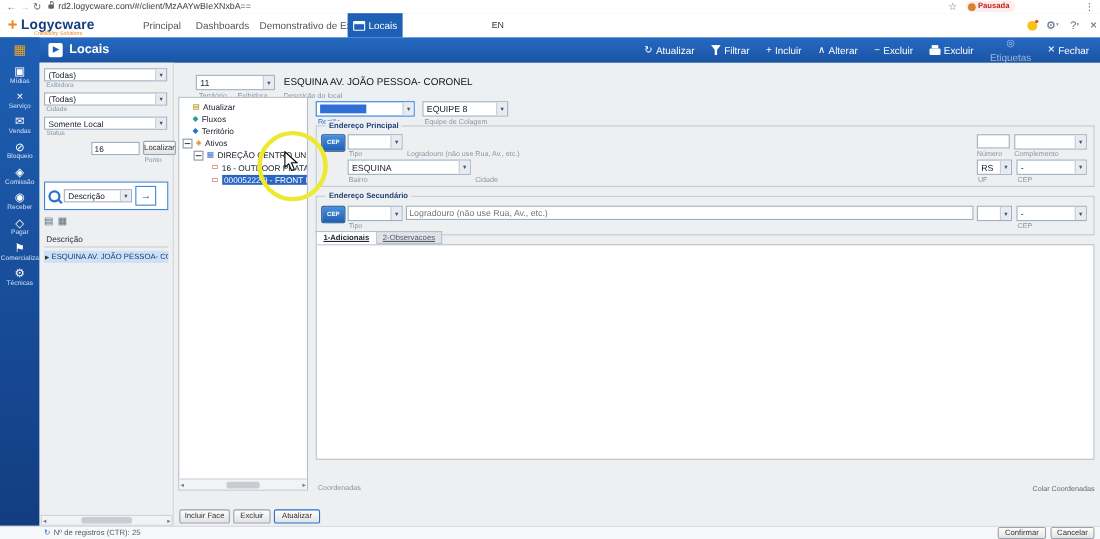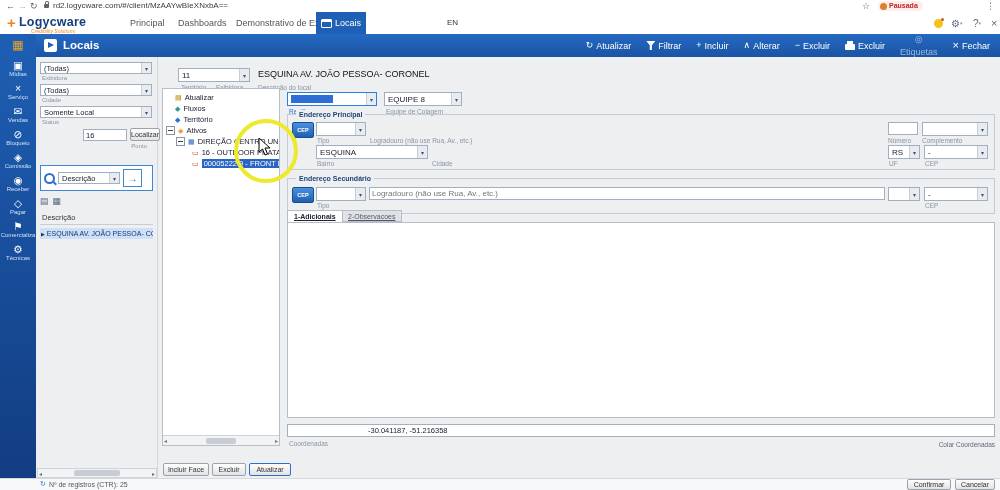--- a/index.html
+++ b/index.html
@@ -408,21 +408,20 @@
         <span>-</span>
       </div>
     <span class="flbl" style="left:29px;top:23px">Tipo</span>
     <span class="flbl" style="left:637px;top:23px">CEP</span>
   </div>
 
   <div class="tab tab-active" style="left:287px;top:210px">1-Adicionais</div>
   <div class="tab tab-idle" style="left:341px;top:210px">2-Observacoes</div>
   <div class="contentbox"></div>
 
-  <div class="coordfield">-30.041187, -51.216358</div>
   <span class="lbl" style="left:289px;top:440px">Coordenadas</span>
   <span class="pastelink">Colar Coordenadas</span>
 
   <div class="bottomstrip"></div>
   <div class="registros">
     <span class="i i-refresh"></span>
     <span>Nº de registros (CTR): 25</span>
   </div>
   <div class="footbtns">
     <span class="btn" style="width:44px">Confirmar</span>

